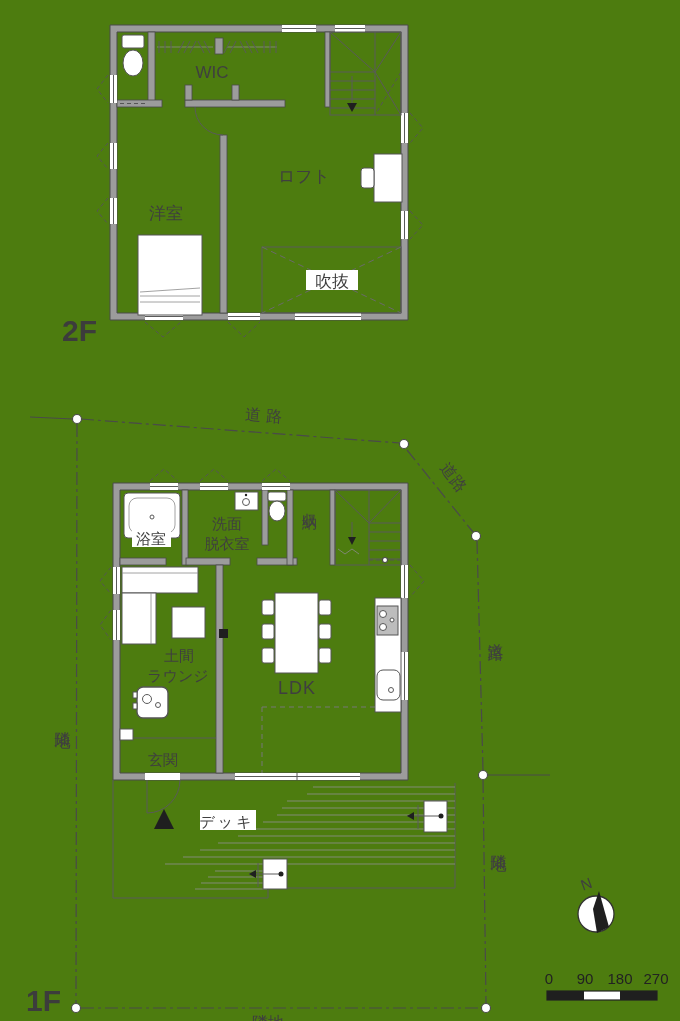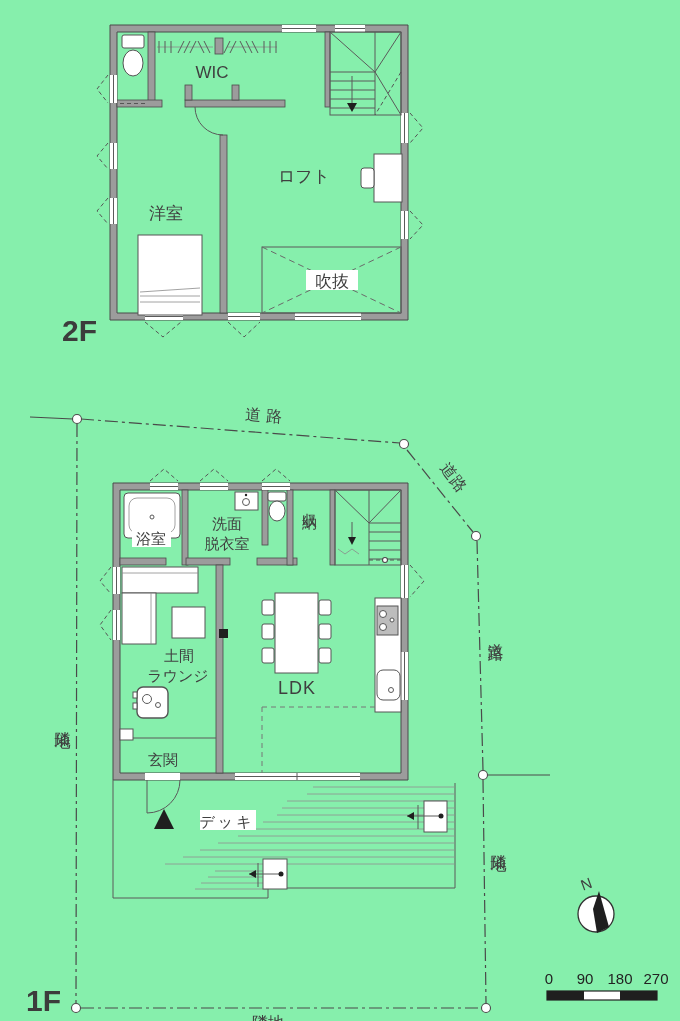--- a/index.html
+++ b/index.html
@@ -1,16 +1,16 @@
 <!DOCTYPE html>
 <html><head>
 <meta charset="utf-8">
 <style>
   html,body{margin:0;padding:0;background:#fff;}
-  .canvas{position:relative;width:680px;height:1021px;background:#86efac;overflow:hidden;}
+  .canvas{position:relative;width:680px;height:1021px;background:#4d7c0f;overflow:hidden;}
   svg{position:absolute;left:0;top:0;}
   .wall{fill:#9c9c9c;stroke:#4a4a4a;stroke-width:1;}
   .iwall{fill:#9c9c9c;stroke:#4a4a4a;stroke-width:0.8;}
   .win{fill:#ffffff;}
   .thin{stroke:#5a5a5a;stroke-width:1;fill:none;}
   .thin2{stroke:#8a8a8a;stroke-width:0.8;fill:none;}
   .fixt{fill:#ffffff;stroke:#555555;stroke-width:1;}
   .arc{fill:none;stroke:#555555;stroke-width:1;stroke-dasharray:4 3;}
   .dashx{fill:none;stroke:#6a6a6a;stroke-width:1;stroke-dasharray:6 4;}
   .dashin{fill:none;stroke:#777777;stroke-width:1;stroke-dasharray:5 4;}

